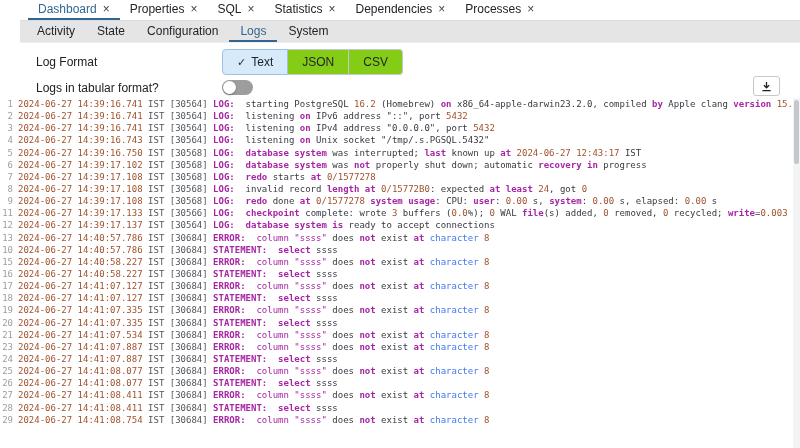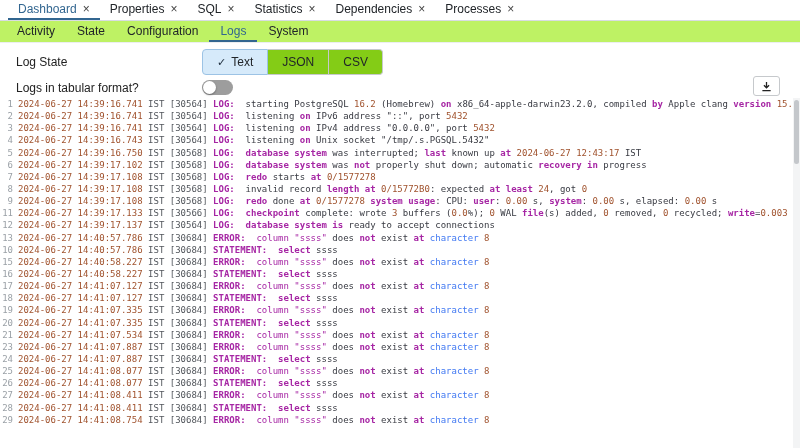--- a/index.html
+++ b/index.html
@@ -1,26 +1,26 @@
 <!DOCTYPE html>
 <html><head>
 <meta charset="utf-8">
 <style>
   * { box-sizing: border-box; margin: 0; padding: 0; }
   body { font-family: "Liberation Sans", sans-serif; background: #fff; }
-  .window { position: relative; width: 800px; height: 448px; background: #fff; overflow: hidden; }
+  .window { position: relative; width: 800px; height: 448px; background: #fff; overflow: hidden; padding-left: 20px; }
 
   
   .tabbar { display: flex; align-items: stretch; height: 21px; border-bottom: 1px solid #d8dce2; padding-left: 8px; background: #fff; }
   .tab { display: flex; align-items: center; gap: 6px; padding: 0 10px; font-size: 12px; color: #212529; cursor: pointer; border-bottom: 2px solid transparent; }
   .tab.active { color: #326690; border-bottom-color: #326690; }
   .tab .close { font-size: 12px; color: #444; line-height: 1; }
 
   
-  .subtabbar { display: flex; align-items: stretch; height: 22px; padding-left: 6px; border-bottom: 1px solid #eceef1; background: #bef264; }
+  .subtabbar { display: flex; align-items: stretch; height: 22px; padding-left: 6px; border-bottom: 1px solid #eceef1; background: #e5e5e5; }
   .subtab { display: flex; align-items: center; padding: 0 11px; font-size: 12px; color: #212529; cursor: pointer; border-bottom: 2px solid transparent; }
   .subtab.active { color: #326690; border-bottom-color: #326690; }
 
   
   .controls { padding: 6px 16px 4px 16px; }
   .ctrl-row { display: flex; align-items: center; margin-bottom: 5px; }
   .ctrl-label { font-size: 12px; color: #222; width: 186px; flex: 0 0 186px; }
   .btn-group { display: inline-flex; height: 26px; }
   .fmt-btn { display: inline-flex; align-items: center; gap: 5px; padding: 0 14px; font-size: 12px; color: #212529; background: #84cc16; border: 1px solid #c6c9cc; border-left-width: 0; cursor: pointer; }
   .fmt-btn:first-child { border-left-width: 1px; border-radius: 4px 0 0 4px; }
@@ -85,21 +85,21 @@
   <div class="subtabbar" id="subtabbar">
       <div class="subtab">Activity</div>
       <div class="subtab">State</div>
       <div class="subtab">Configuration</div>
       <div class="subtab active">Logs</div>
       <div class="subtab">System</div>
     </div>
 
   <div class="controls">
     <div class="ctrl-row">
-      <span class="ctrl-label">Log State</span>
+      <span class="ctrl-label">Log Format</span>
       <div class="btn-group" id="format-group">
           <button class="fmt-btn selected">
             <span class="check">✓</span>
             <span>Text</span>
           </button>
           <button class="fmt-btn">
             <span>JSON</span>
           </button>
           <button class="fmt-btn">
             <span>CSV</span>

